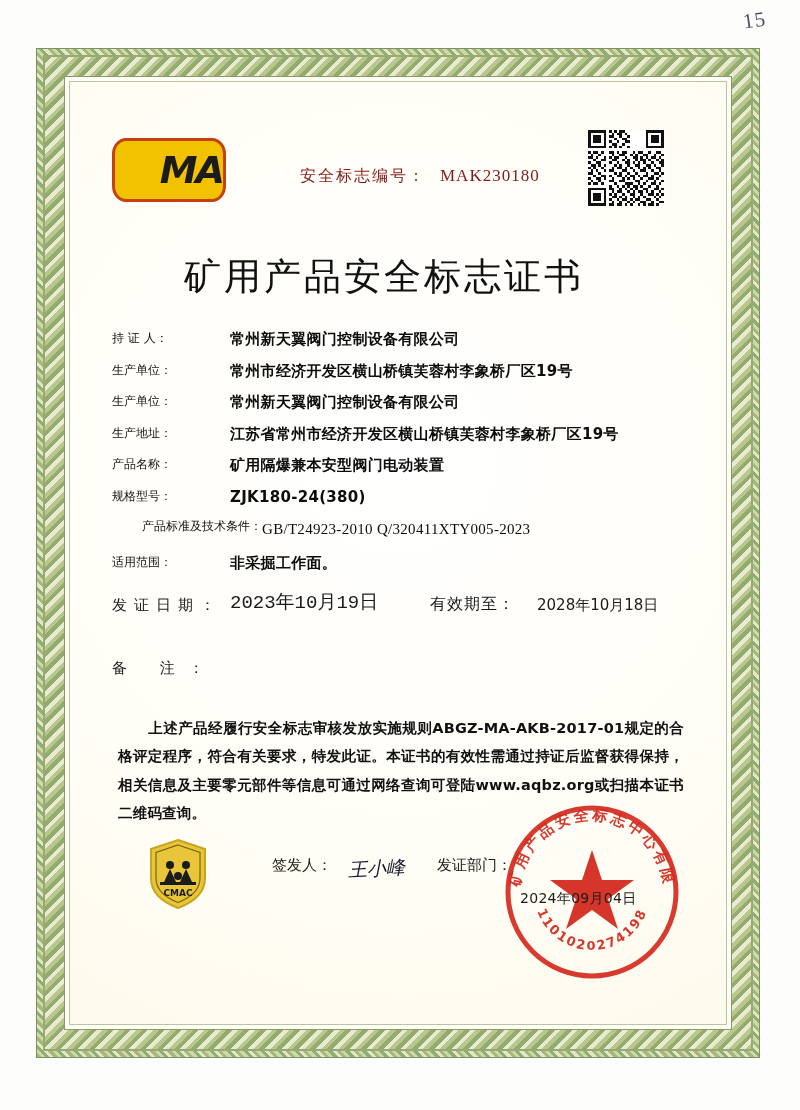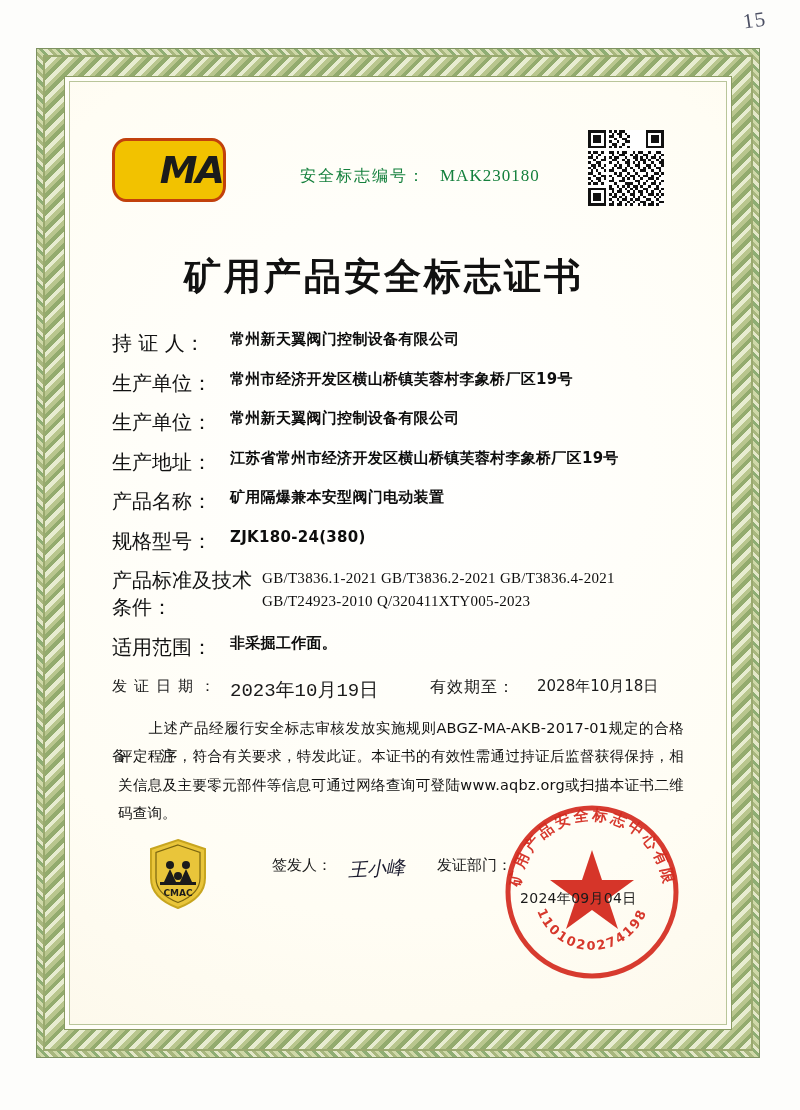--- a/index.html
+++ b/index.html
@@ -127,35 +127,35 @@
   }
   .qr svg { display: block; }
 
   
   .cert-no {
     position: absolute;
     left: 300px;
     top: 166px;
     font-family: "DejaVu Sans", sans-serif;
     font-size: 16px;
-    color: #15803d;
+    color: #7f1d1d;
     letter-spacing: 1px;
   }
   .cert-no .label { letter-spacing: 2px; }
   .cert-no .value { margin-left: 14px; font-family: "Liberation Serif", serif; font-size: 17px; }
 
   
   .title {
     position: absolute;
     left: 0;
     top: 252px;
     width: 768px;
     text-align: center;
     font-family: "DejaVu Sans", sans-serif;
-    font-weight: bold;
+    font-weight: normal;
     font-size: 37px;
     letter-spacing: 3px;
     color: #111;
   }
 
   
   .fields {
     position: absolute;
     left: 112px;
     top: 330px;
@@ -165,46 +165,47 @@
     display: flex;
     align-items: flex-start;
     margin-bottom: 12.5px;
     font-size: 15px;
   }
   .row .lab {
     width: 118px;
     flex: 0 0 118px;
     color: #111;
     font-family: "DejaVu Sans", sans-serif;
-    font-size: 20px;
+    font-size: 12px;
     letter-spacing: 0px;
   }
   .row .val {
     flex: 1;
     font-family: "DejaVu Sans", sans-serif;
     font-weight: bold;
     font-size: 15px;
     color: #0d0d0d;
     letter-spacing: 0.3px;
   }
   .row.wide .lab {
     width: 150px;
     flex: 0 0 150px;
+    text-align: right;
   }
   .row .val.serif {
     font-family: "Liberation Serif", serif;
     font-weight: normal;
     font-size: 15px;
   }
   .val-lines div { line-height: 1.55; }
 
   
   .daterow {
     display: flex;
-    align-items: flex-start;
+    align-items: flex-end;
     margin-top: 16px;
     margin-bottom: 12px;
     font-size: 15px;
   }
   .daterow .lab {
     width: 118px;
     flex: 0 0 118px;
     letter-spacing: 7px;
     font-family: "DejaVu Sans", sans-serif;
   }
@@ -237,21 +238,21 @@
     font-family: "DejaVu Sans", sans-serif;
   }
 
   
   .para {
     position: absolute;
     left: 118px;
     top: 714px;
     width: 566px;
     font-family: "DejaVu Sans", sans-serif;
-    font-weight: normal;
+    font-weight: bold;
     font-size: 14.5px;
     line-height: 1.95;
     letter-spacing: 0.2px;
     text-align: justify;
     color: #111;
   }
   .para .indent { display: inline-block; width: 30px; }
 
   
   .shield {
@@ -587,21 +588,20 @@
     </div>
 
     <div class="row">
       <div class="lab">规格型号：</div>
       <div class="val">ZJK180-24(380)</div>
     </div>
 
     <div class="row wide">
       <div class="lab">产品标准及技术条件：</div>
       <div class="val serif val-lines">
-        <div>GB/T3836.1-2021  GB/T3836.2-2021  GB/T3836.4-2021</div>
         <div>GB/T24923-2010  Q/320411XTY005-2023</div>
       </div>
     </div>
 
     <div class="row">
       <div class="lab">适用范围：</div>
       <div class="val">非采掘工作面。</div>
     </div>
 
     <div class="daterow">

